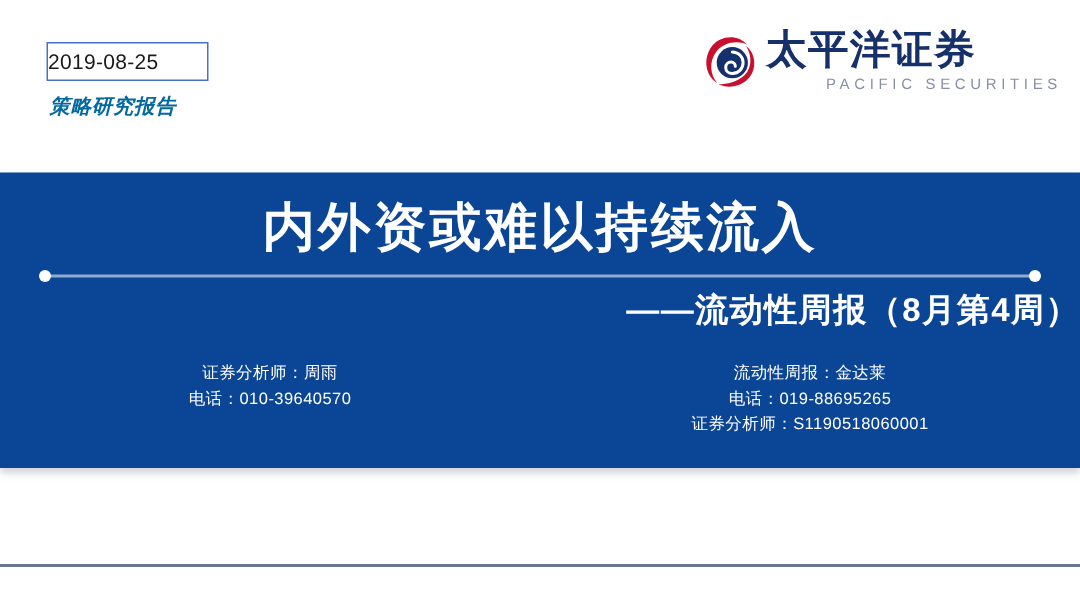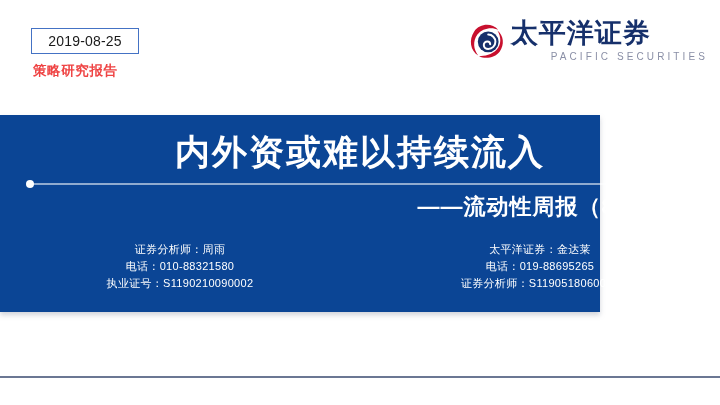--- a/index.html
+++ b/index.html
@@ -27,34 +27,34 @@
     position: absolute;
     left: 31px;
     top: 28px;
     width: 108px;
     height: 26px;
     box-sizing: border-box;
     border: 1px solid #4472c4;
     background: #ffffff;
     display: flex;
     align-items: center;
-    justify-content: center;
     font-size: 14px;
     color: #1a1a1a;
     letter-spacing: 0.2px;
   }
 
   .report-kind {
     position: absolute;
     left: 33px;
     top: 62px;
     font-size: 13.5px;
     font-weight: bold;
-    color: #ef4444;
+    color: #0369a1;
     letter-spacing: 0.6px;
+    font-style: italic;
   }
 
   
   .logo {
     position: absolute;
     right: 12px;
     top: 20px;
     display: flex;
     align-items: center;
   }
@@ -85,21 +85,21 @@
     margin-top: 3px;
     white-space: nowrap;
     padding-left: 40px;
   }
 
   
   .hero {
     position: absolute;
     left: 0;
     top: 115px;
-    width: 600px;
+    width: 720px;
     height: 197px;
     background: #0b4595;
     box-shadow: 0 3px 5px rgba(120,130,150,0.35);
     text-decoration: underline;
   }
 
   .hero-title {
     position: absolute;
     left: 0;
     top: 18px;
@@ -208,26 +208,25 @@
     <span class="dot left"></span>
     <span class="dot right"></span>
   </div>
 
   <div class="hero-subtitle">——流动性周报（8月第4周）</div>
 
   <div class="analysts">
 
     <div class="analyst">
       <div class="row">证券分析师：周雨</div>
-      <div class="row">电话：010-88321580</div>
-      <div class="row">执业证号：S1190210090002</div>
+      <div class="row">电话：010-39640570</div>
     </div>
 
     <div class="analyst">
-      <div class="row">太平洋证券：金达莱</div>
+      <div class="row">流动性周报：金达莱</div>
       <div class="row">电话：019-88695265</div>
       <div class="row">证券分析师：S1190518060001</div>
     </div>
 
   </div>
 
 </div>
 
 <div class="footer-rule"></div>
 

